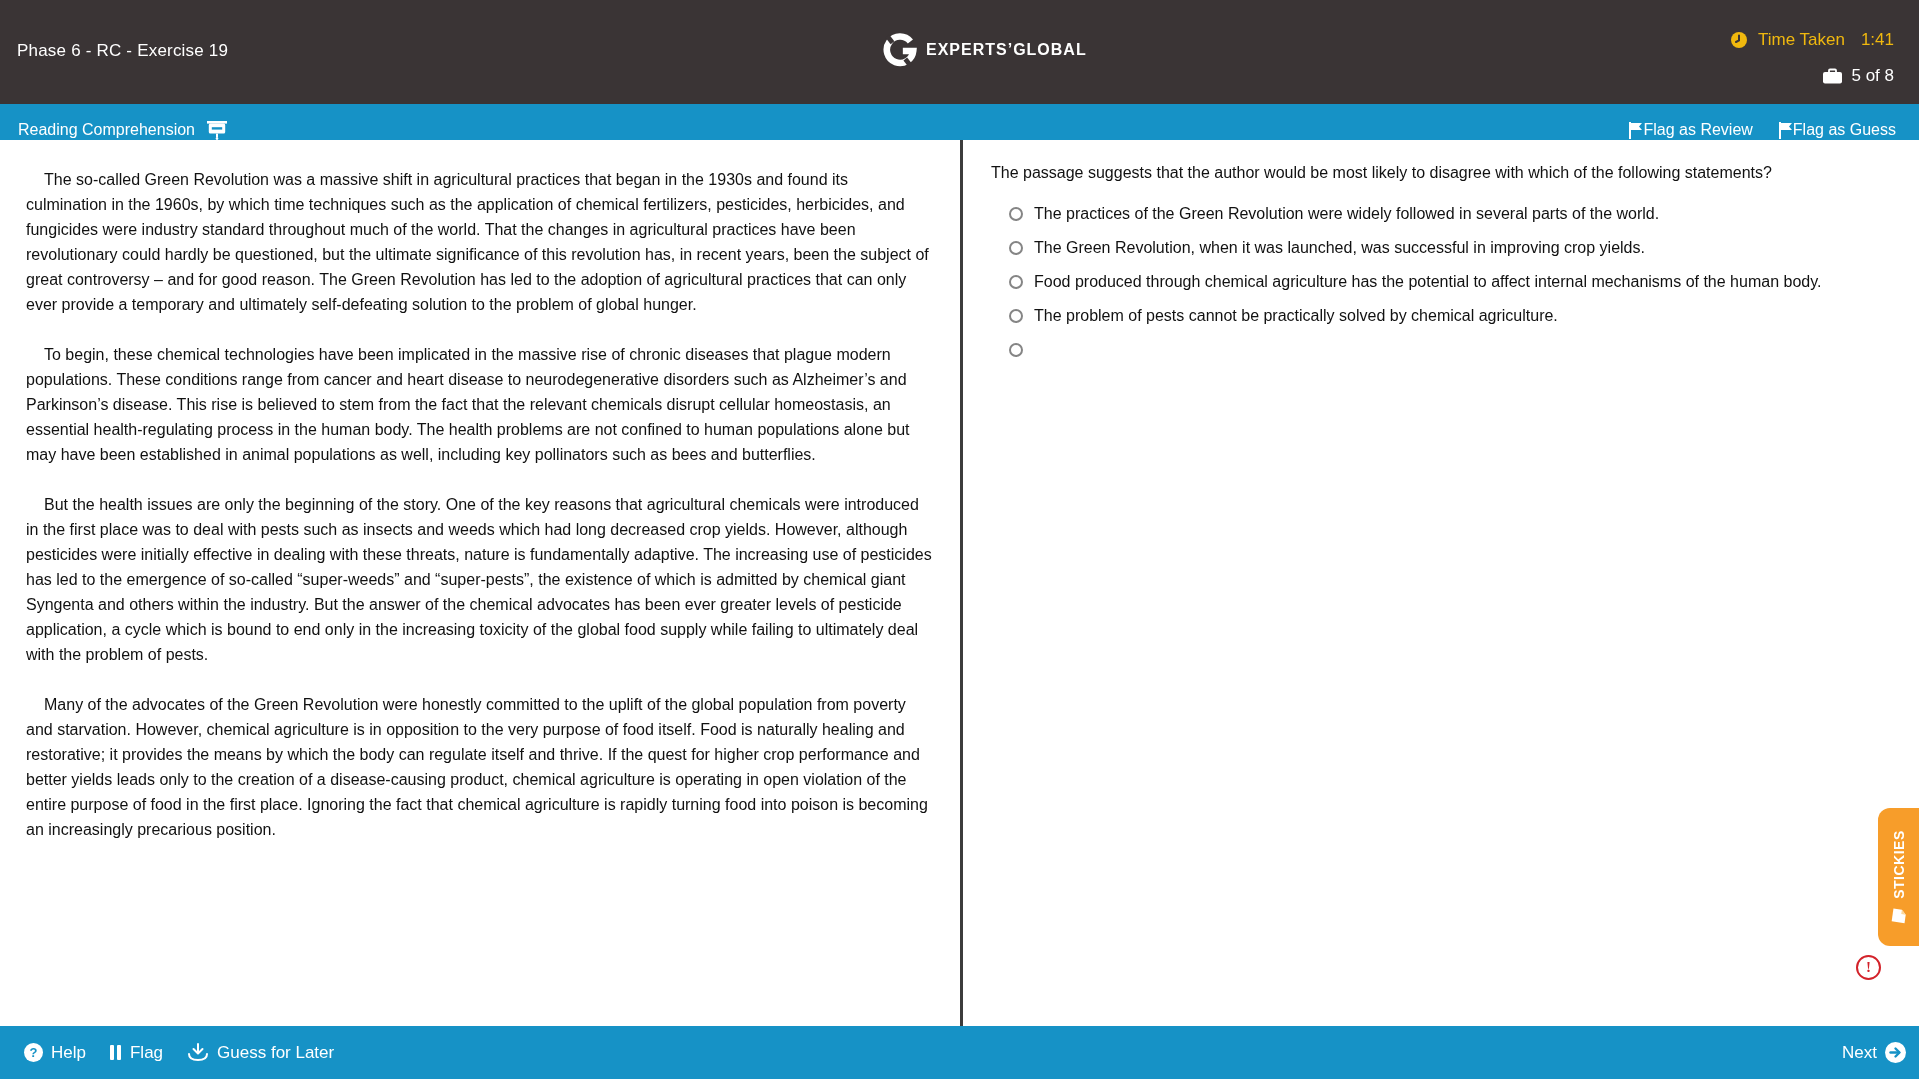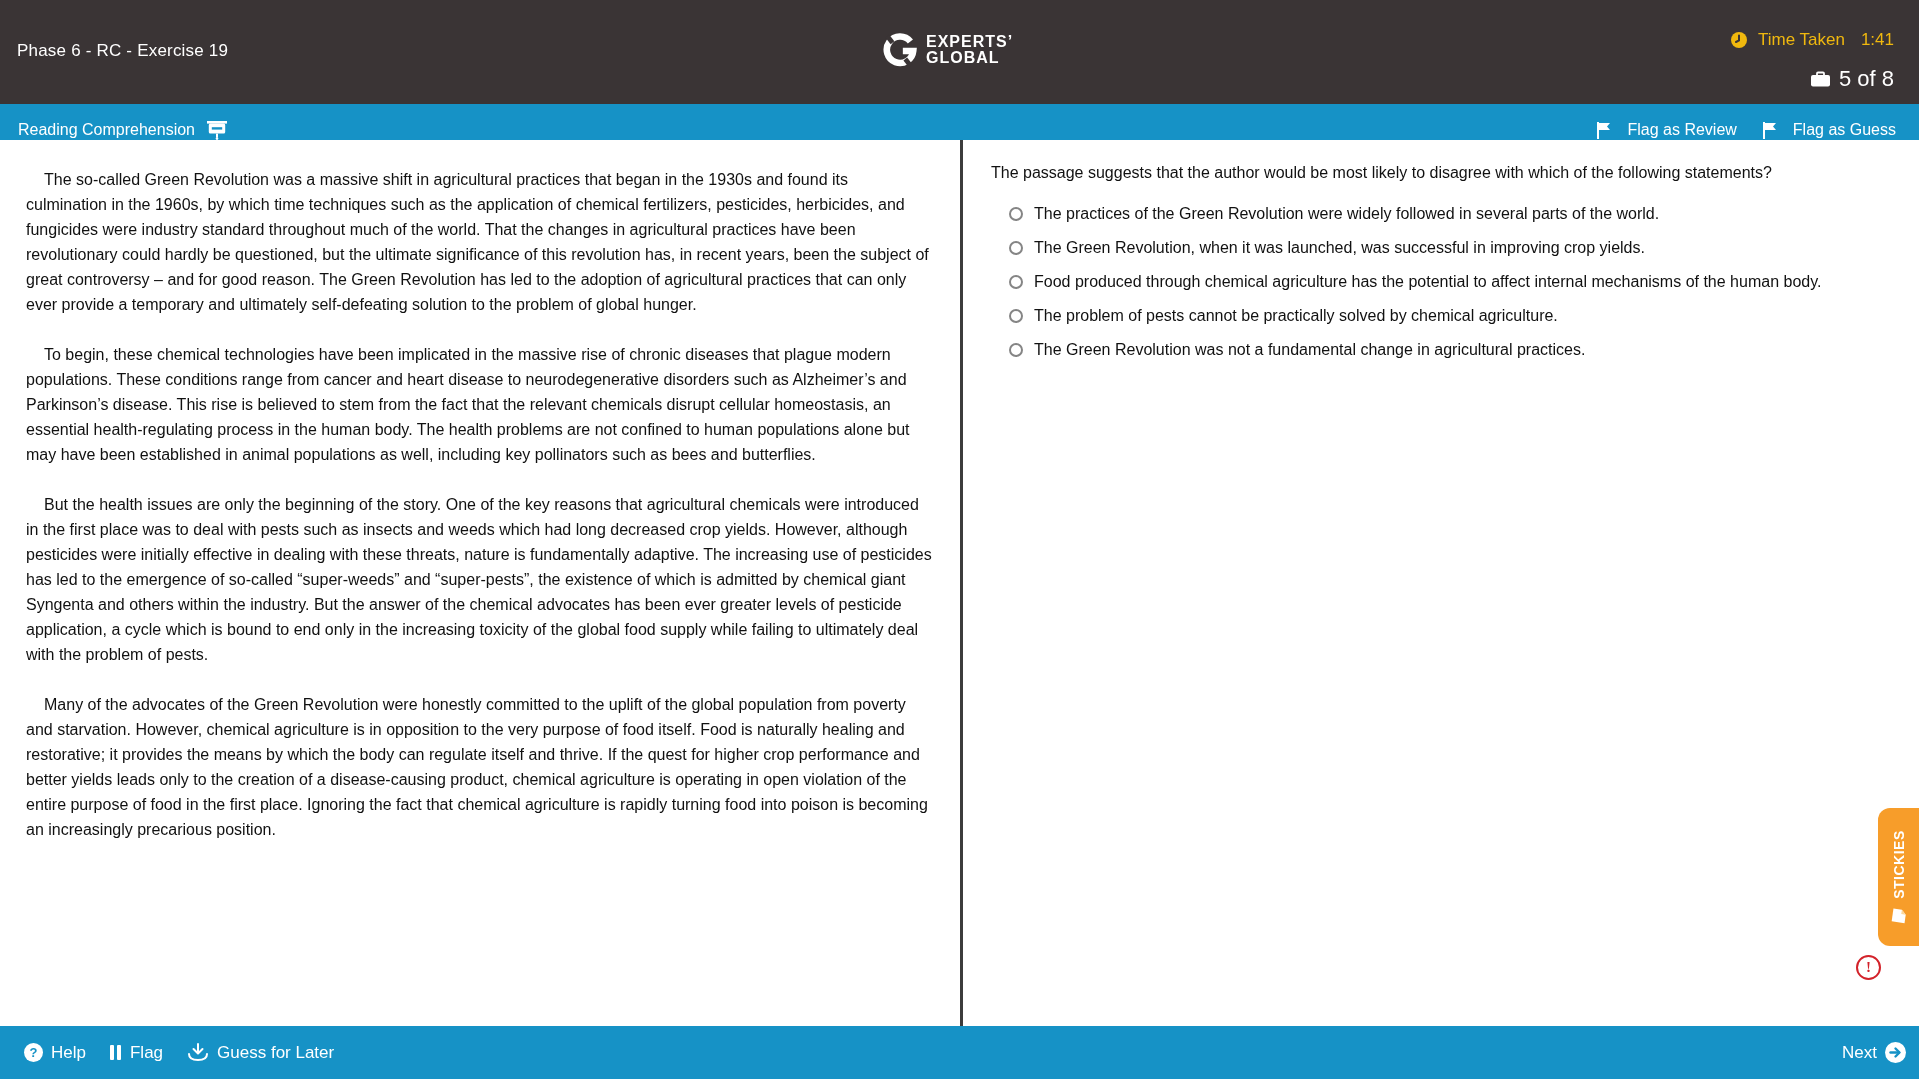--- a/index.html
+++ b/index.html
@@ -24,38 +24,38 @@
   .app-header{
     position:absolute;top:0;left:0;width:1919px;height:104px;
     background:var(--header-bg);color:#fff;
   }
   .header-title{
     position:absolute;left:17px;top:41px;font-size:17px;letter-spacing:.2px;
   }
   .logo{
     position:absolute;left:883px;top:33px;display:flex;align-items:center;gap:9px;
   }
-  .logo-text{display:flex;flex-direction:column;line-height:16px;}
+  .logo-text{display:flex;flex-direction:row;line-height:16px;}
   .logo-text span{font-size:16px;font-weight:bold;letter-spacing:1px;}
   .header-right{
     position:absolute;right:25px;top:30px;display:flex;flex-direction:column;align-items:flex-end;gap:16px;
   }
   .time-row{display:flex;align-items:center;gap:11px;color:var(--accent-gold);font-size:17px;}
   .time-row .tt-value{margin-left:5px;}
-  .progress-row{display:flex;align-items:center;gap:8px;color:#fff;font-size:22px;}
+  .progress-row{display:flex;align-items:center;gap:8px;color:#fff;font-size:17px;}
 
   
   .section-bar{
     position:absolute;top:104px;left:0;width:1919px;height:36px;
     background:var(--bar-blue);color:#fff;display:flex;align-items:center;
     padding:16px 23px 0 18px;
   }
   .section-left{display:flex;align-items:center;gap:12px;font-size:16px;}
   .section-right{margin-left:auto;display:flex;align-items:center;gap:26px;}
-  .flag-btn{display:flex;align-items:center;gap:16px;font-size:16px;cursor:pointer;}
+  .flag-btn{display:flex;align-items:center;gap:0;font-size:16px;cursor:pointer;}
 
   
   .content{position:absolute;top:140px;left:0;width:1919px;height:886px;background:#fff;border-radius:7px;}
   .divider{position:absolute;left:960px;top:0;width:3px;height:886px;background:var(--divider);}
 
   .passage-panel{position:absolute;left:26px;top:27px;width:906px;}
   .passage-panel p{
     font-size:16px;line-height:25px;color:var(--text-dark);
     text-indent:18px;margin-bottom:25px;
   }
@@ -208,21 +208,20 @@
       <div class="option-row">
         <span class="radio"></span>
         <span class="option-label">Food produced through chemical agriculture has the potential to affect internal mechanisms of the human body.</span>
       </div>
       <div class="option-row">
         <span class="radio"></span>
         <span class="option-label">The problem of pests cannot be practically solved by chemical agriculture.</span>
       </div>
       <div class="option-row">
         <span class="radio"></span>
-        <span class="option-label">The Green Revolution was not a fundamental change in agricultural practices.</span>
       </div>
     </div>
   </section>
 </main>
 
 <aside class="stickies-tab">
   <div class="stickies-inner">
     <span class="icon">
       <svg width="16" height="16" viewBox="0 0 16 16" style="transform:rotate(8deg)">
         <path d="M1.5 1.5 h13 v8.5 l-4.5 4.5 h-8.5 z" fill="#ffffff"></path>

